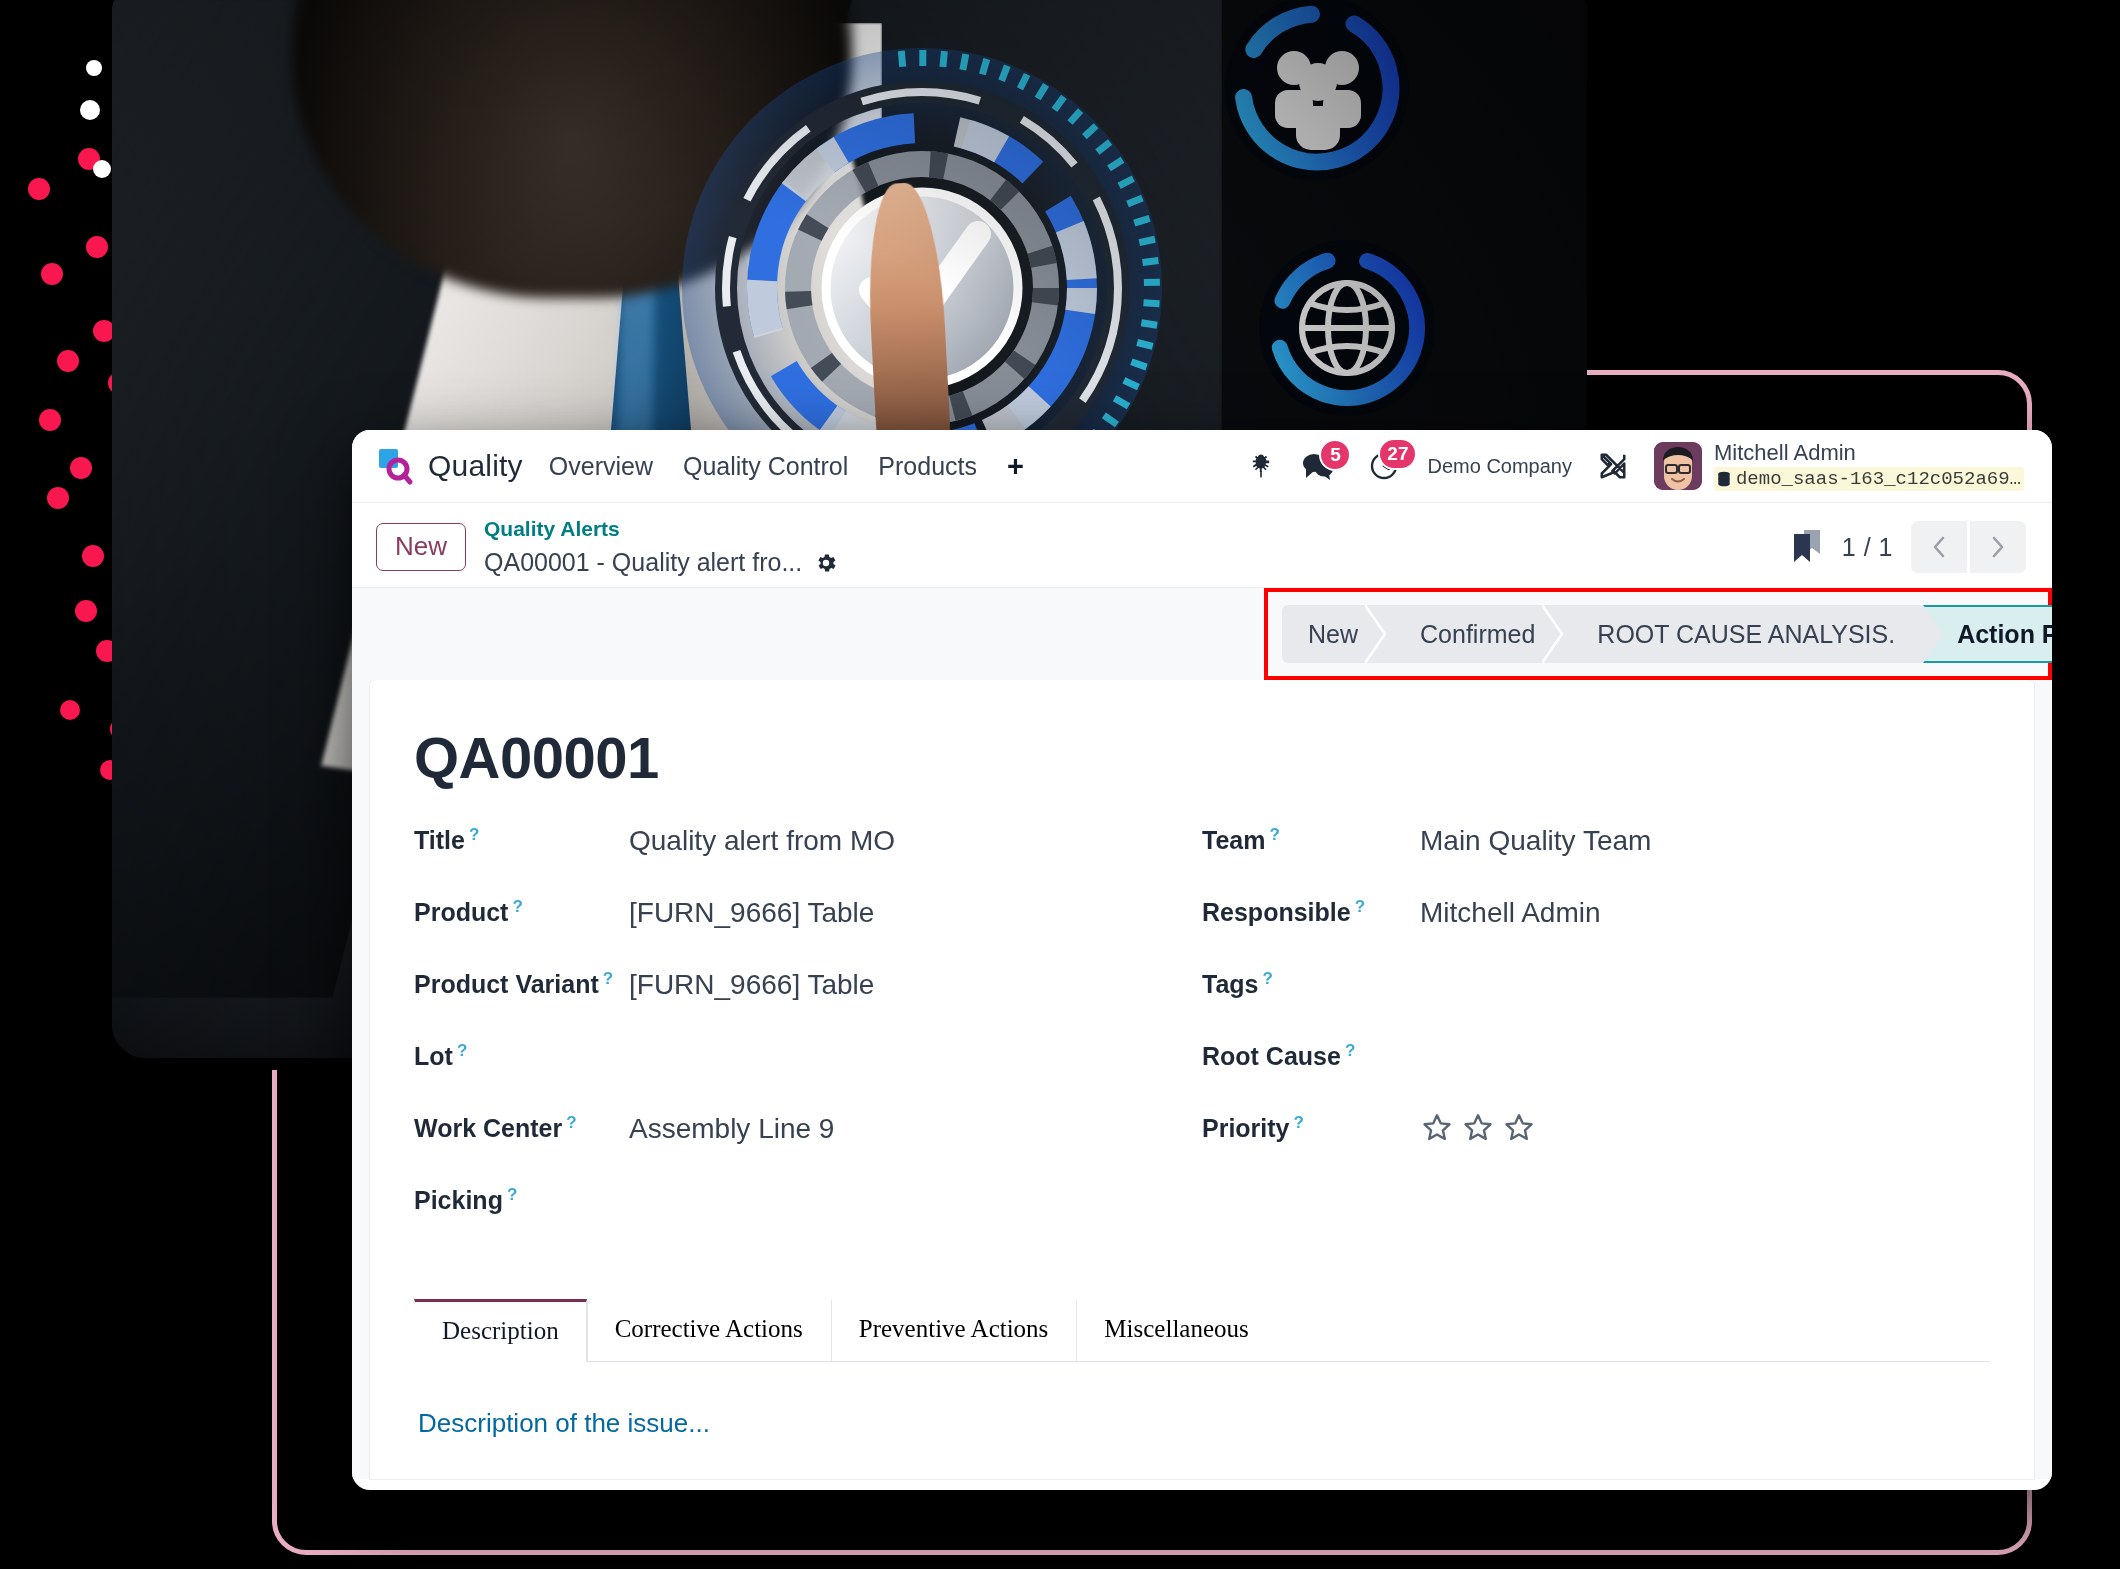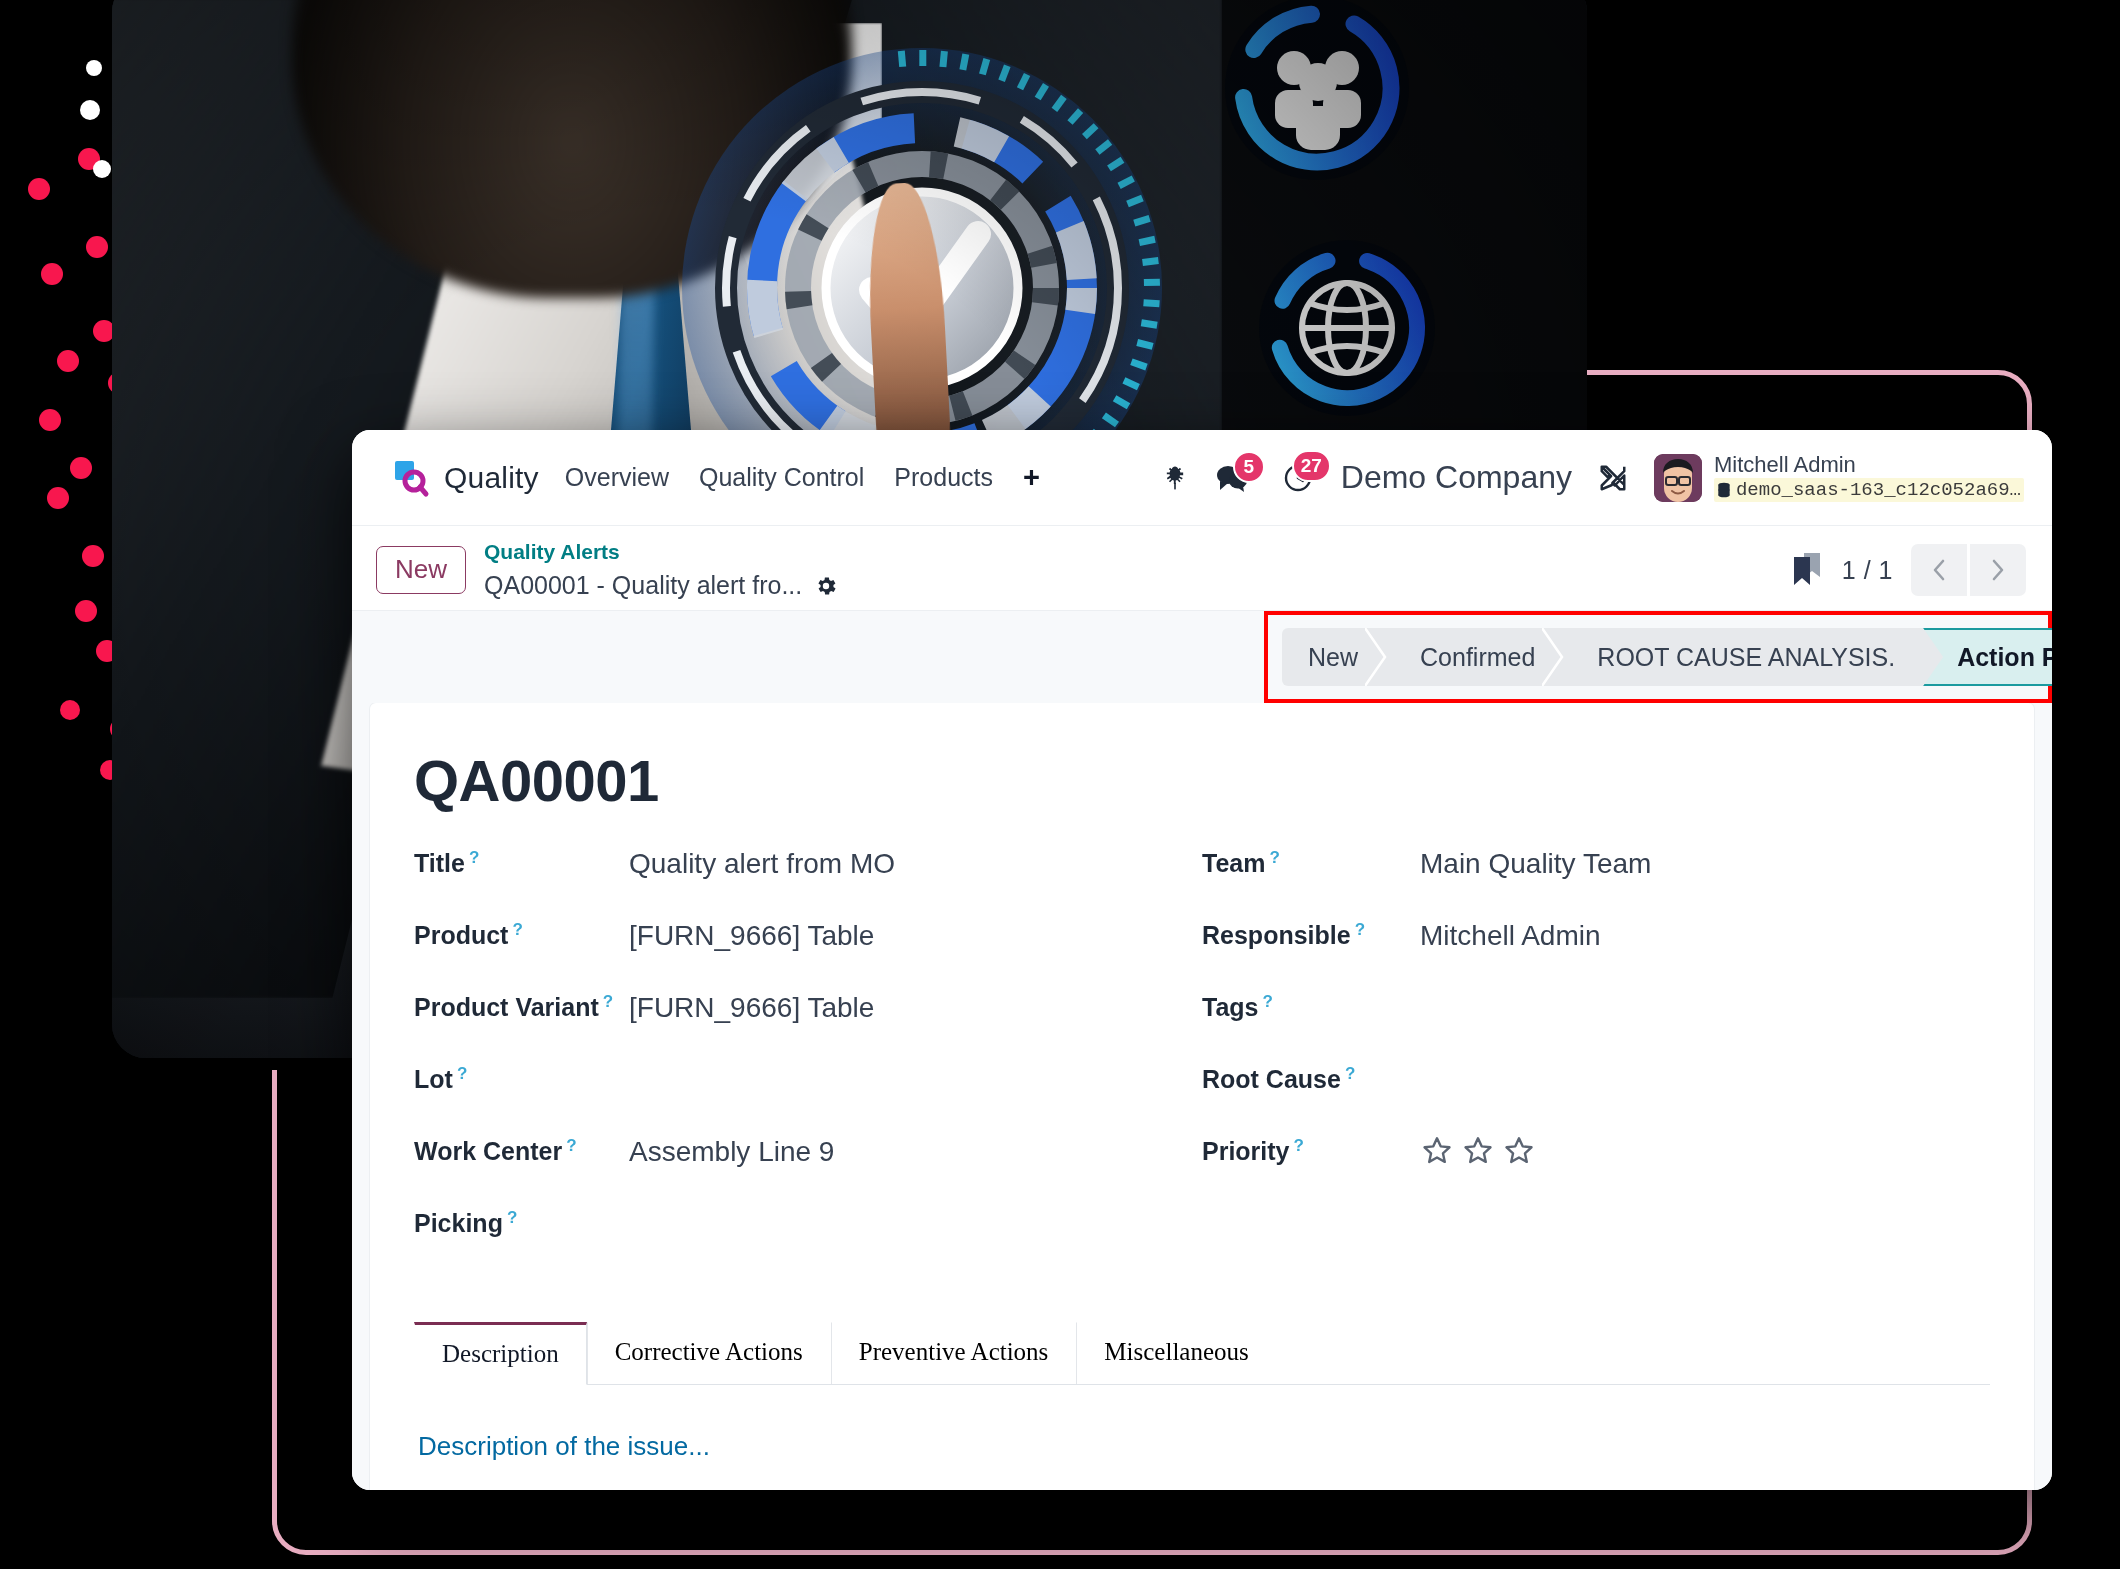--- a/index.html
+++ b/index.html
@@ -133,22 +133,22 @@
     width: 1700px; height: 1060px;
     background: #ffffff;
     border-radius: 18px;
     box-shadow: 0 26px 70px rgba(0,0,0,.75);
     overflow: hidden;
     font-family: "Liberation Sans", sans-serif;
   }
 
   
   .navbar {
-    height: 96px; display: flex; align-items: center;
-    padding: 0 28px 0 40px;
+    height: 73px; display: flex; align-items: center;
+    padding: 0 28px 0 24px;
     background: #fff;
     border-bottom: 1px solid #eceff2;
     position: relative;
   }
   .brand { display: flex; align-items: center; gap: 12px; margin-right: 26px; }
   .brand-logo { width: 40px; height: 40px; position: relative; flex: 0 0 auto; }
   .brand-name {
     font-size: 30px; color: #1f2937; letter-spacing: .2px;
     font-weight: 400;
   }
@@ -160,21 +160,21 @@
   .nav-right { margin-left: auto; display: flex; align-items: center; gap: 26px; }
   .icon-btn { position: relative; display: flex; align-items: center; cursor: pointer; }
   .badge {
     position: absolute; top: -12px; right: -16px;
     min-width: 32px; height: 32px; padding: 0 7px;
     border-radius: 16px; background: #e4366a; color: #fff;
     font-size: 19px; font-weight: 700;
     display: flex; align-items: center; justify-content: center;
     border: 2px solid #fff;
   }
-  .company-name { font-size: 32px; color: #374151; white-space: nowrap; }
+  .company-name { font-size: 20px; color: #374151; white-space: nowrap; }
   .user-box { display: flex; align-items: center; gap: 12px; }
   .avatar {
     width: 48px; height: 48px; border-radius: 9px; overflow: hidden;
     background: #6d3b5e; position: relative; flex: 0 0 auto;
   }
   .user-meta { display: flex; flex-direction: column; gap: 2px; }
   .user-name { font-size: 22px; color: #374151; line-height: 1.05; }
   .user-db {
     font-size: 19px; color: #3b3b3b;
     font-family: "Liberation Mono", monospace;

